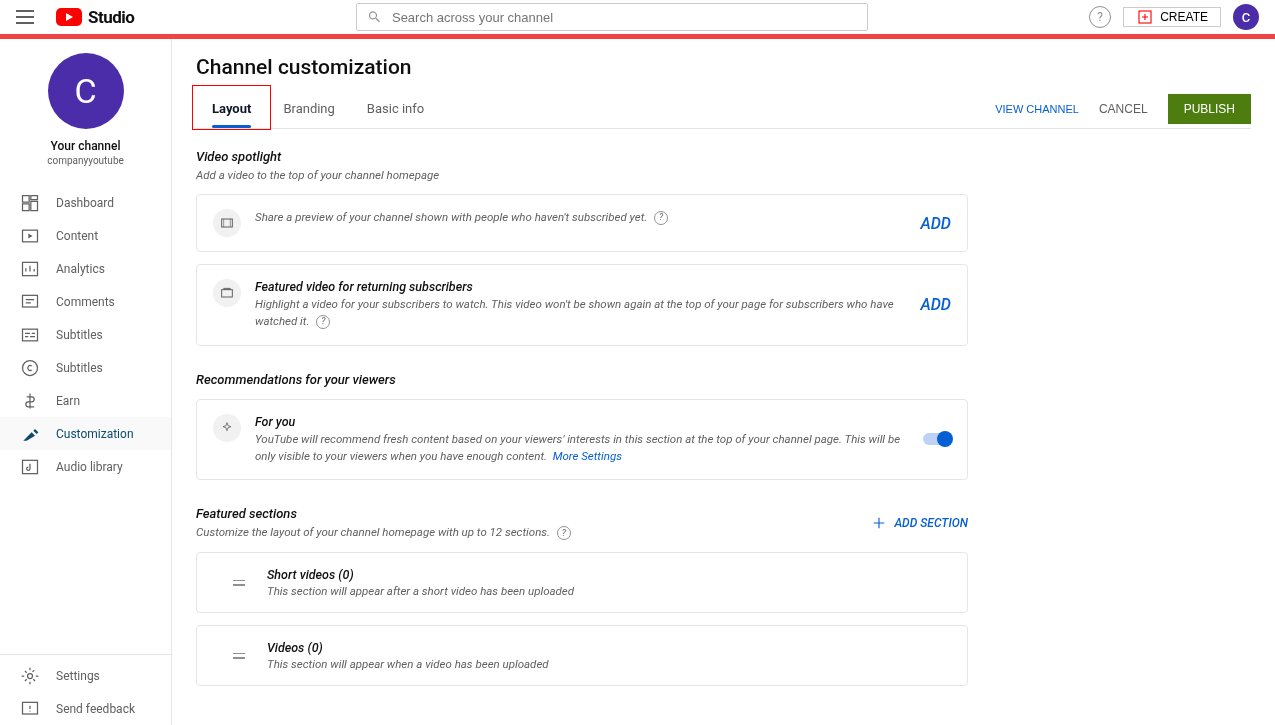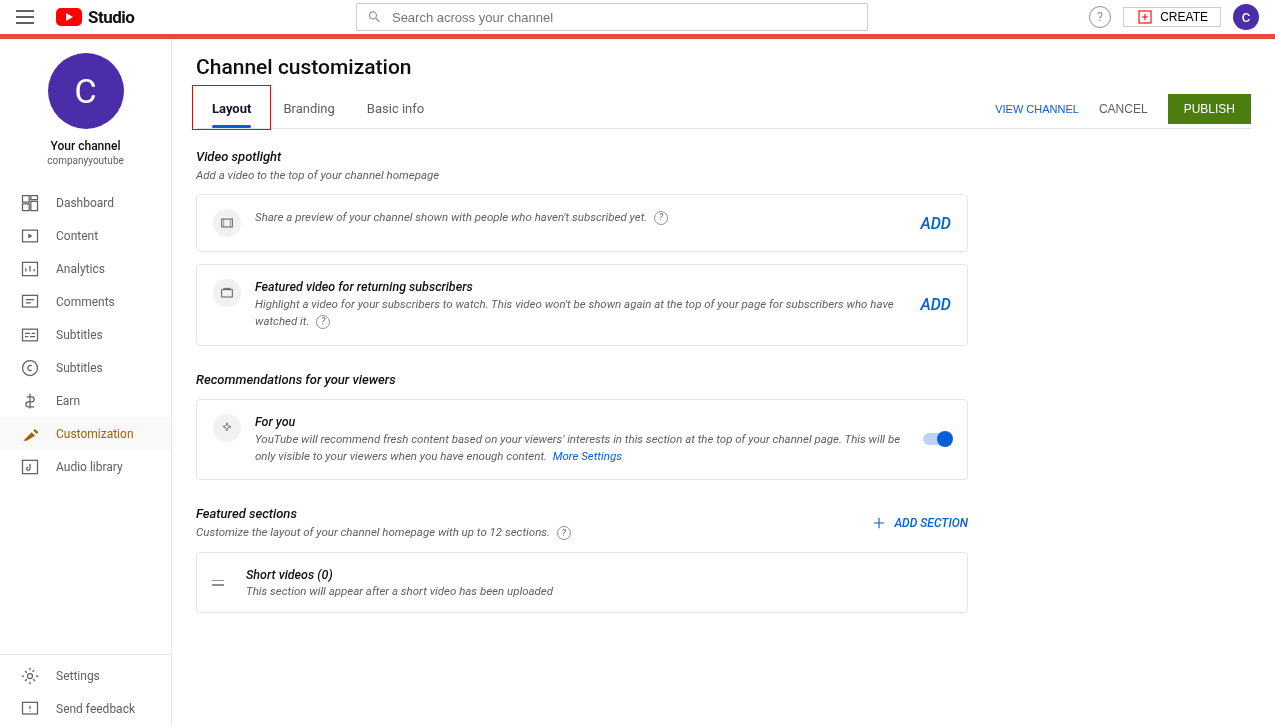--- a/index.html
+++ b/index.html
@@ -21,21 +21,21 @@
 .create-btn svg { width: 18px; height: 18px; }
 .avatar { width: 26px; height: 26px; border-radius: 50%; background: #4b2daa; color: #fff; display: flex; align-items: center; justify-content: center; font-size: 13px; font-weight: 500; cursor: pointer; }
 .layout { display: flex; height: calc(100vh - 39px); }
 .sidebar { width: 172px; border-right: 1px solid #e5e5e5; display: flex; flex-direction: column; padding-top: 14px; }
 .profile { display: flex; flex-direction: column; align-items: center; margin-bottom: 20px; }
 .profile-av { width: 76px; height: 76px; border-radius: 50%; background: #4b2daa; color: #fff; display: flex; align-items: center; justify-content: center; font-size: 34px; font-weight: 400; }
 .profile-name { font-size: 12px; margin-top: 10px; font-weight: 500; }
 .profile-handle { font-size: 10px; color: #606060; margin-top: 2px; }
 .nav { flex: 1; }
 .nav-item { display: flex; align-items: center; height: 33px; padding: 0 20px; cursor: pointer; font-size: 12px; color: #606060; gap: 16px; }
-.nav-item.active { color: #a16207; background: #f9f9f9; }
+.nav-item.active { color: #0c4a6e; background: #f9f9f9; }
 .nav-item svg { width: 20px; height: 20px; fill: currentColor; }
 .nav-bottom { border-top: 1px solid #e5e5e5; padding-top: 4px; }
 .main { flex: 1; overflow-y: auto; }
 .page-header { padding: 16px 24px 0; }
 .page-title { font-size: 21px; font-weight: 500; margin-bottom: 10px; }
 .tab-row { display: flex; align-items: center; border-bottom: 1px solid #e5e5e5; }
 .tabs { display: flex; }
 .tab { padding: 12px 16px; font-size: 13px; color: #606060; cursor: pointer; position: relative; }
 .tab.active { color: #0f172a; font-weight: 700; }
 .tab.active::after { content: ''; position: absolute; bottom: 0; left: 16px; right: 16px; height: 3px; background: #065fd4; border-radius: 2px; }
@@ -56,21 +56,21 @@
 .card-body { flex: 1; }
 .card-title { font-size: 12.5px; font-weight: 500; margin-bottom: 2px; }
 .card-desc { font-size: 11.5px; color: #606060; line-height: 1.5; }
 .card-desc .q { display: inline-flex; width: 14px; height: 14px; border: 1px solid #909090; border-radius: 50%; align-items: center; justify-content: center; font-size: 9px; color: #606060; margin-left: 4px; vertical-align: middle; }
 .card-action { color: #065fd4; font-size: 16px; font-weight: 500; cursor: pointer; align-self: center; flex-shrink: 0; }
 .toggle { width: 28px; height: 12px; background: #bcd3f7; border-radius: 10px; position: relative; cursor: pointer; align-self: center; flex-shrink: 0; }
 .toggle::after { content: ''; width: 16px; height: 16px; background: #065fd4; border-radius: 50%; position: absolute; right: -2px; top: -2px; }
 .more-link { color: #065fd4; cursor: pointer; }
 .drag-handle { width: 20px; display: flex; flex-direction: column; gap: 3px; align-items: center; justify-content: center; align-self: center; }
 .drag-handle span { width: 12px; height: 1.5px; background: #909090; }
-.row-card { border: 1px solid #e5e5e5; border-radius: 4px; padding: 14px 11px; margin-top: 12px; display: flex; align-items: center; gap: 18px; }
+.row-card { border: 1px solid #e5e5e5; border-radius: 4px; padding: 14px 32px; margin-top: 12px; display: flex; align-items: center; gap: 18px; }
 .row-body .row-title { font-size: 12.5px; font-weight: 500; margin-bottom: 2px; }
 .row-body .row-desc { font-size: 11.5px; color: #606060; }
 </style>
 </head>
 <body>
 
 <div class="header">
   <div class="menu-icon">
       <span></span>
       <span></span>
@@ -271,16 +271,26 @@
         <div class="row-card">
           <div class="drag-handle">
               <span></span>
               <span></span>
             </div>
           <div class="row-body">
             <div class="row-title">Short videos (0)</div>
             <div class="row-desc">This section will appear after a short video has been uploaded</div>
           </div>
         </div>
+        <div class="row-card">
+          <div class="drag-handle">
+              <span></span>
+              <span></span>
+            </div>
+          <div class="row-body">
+            <div class="row-title">Videos (0)</div>
+            <div class="row-desc">This section will appear when a video has been uploaded</div>
+          </div>
+        </div>
       </div>
     </div>
   </div>
 </div>
 
 </body></html>

